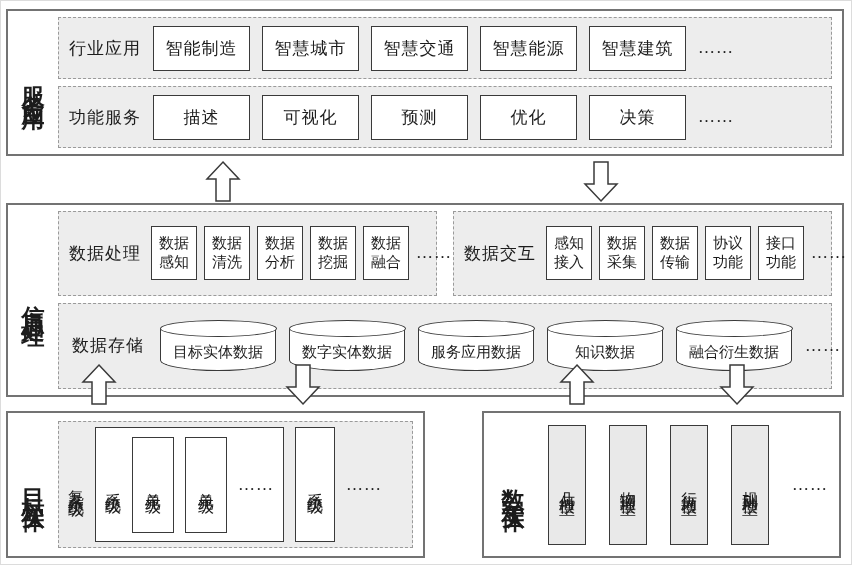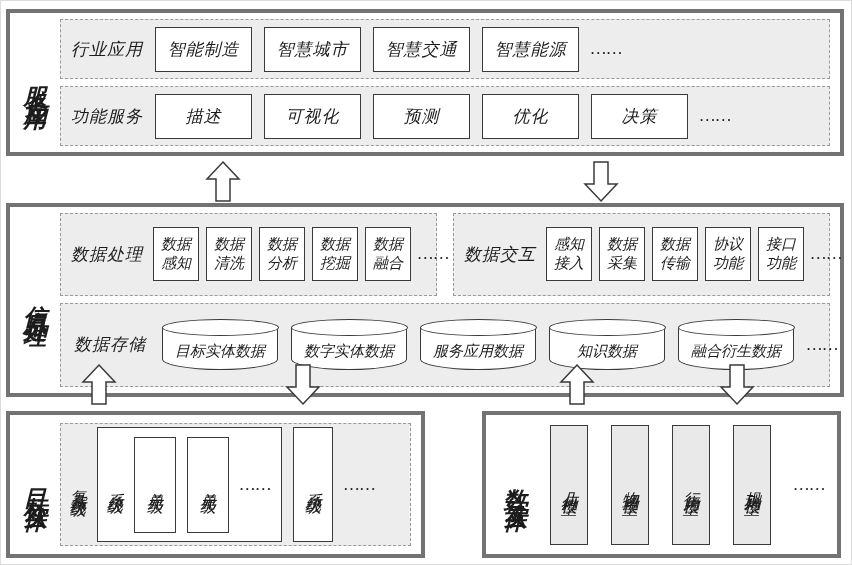--- a/index.html
+++ b/index.html
@@ -3,21 +3,21 @@
 <meta charset="utf-8">
 <style>
   html,body{margin:0;padding:0;background:#fff;}
   .page{
     position:relative;width:852px;height:565px;box-sizing:border-box;
     background:#fff;border:1px solid #dcdcdc;overflow:hidden;
     font-family:"Liberation Serif","DejaVu Serif",serif;color:#1c1c1c;
   }
   .layer{
     position:absolute;box-sizing:border-box;background:#fff;
-    border:4px solid #737373;display:flex;font-style:italic;
+    border:2px solid #737373;display:flex;
   }
   #layer-service{left:5px;top:8px;width:838px;height:147px;}
   #layer-info{left:5px;top:202px;width:838px;height:194px;}
   #layer-target{left:5px;top:410px;width:419px;height:147px;}
   #layer-digital{left:481px;top:410px;width:359px;height:147px;}
 
   .v-title{flex:0 0 50px;display:flex;align-items:center;justify-content:center;}
   .v-title span{
     writing-mode:vertical-lr;text-orientation:upright;
     font-weight:bold;font-size:23px;letter-spacing:7px;line-height:1;
@@ -108,20 +108,21 @@
     <div class="v-title">
       <span>服务应用</span>
     </div>
     <div class="rows">
       <div class="dashed-row">
         <div class="row-label">行业应用</div>
         <div class="app-box">智能制造</div>
         <div class="app-box">智慧城市</div>
         <div class="app-box">智慧交通</div>
         <div class="app-box">智慧能源</div>
+        <div class="app-box">智慧建筑</div>
         <div class="dots">……</div>
       </div>
       <div class="dashed-row">
         <div class="row-label">功能服务</div>
         <div class="app-box">描述</div>
         <div class="app-box">可视化</div>
         <div class="app-box">预测</div>
         <div class="app-box">优化</div>
         <div class="app-box">决策</div>
         <div class="dots">……</div>

